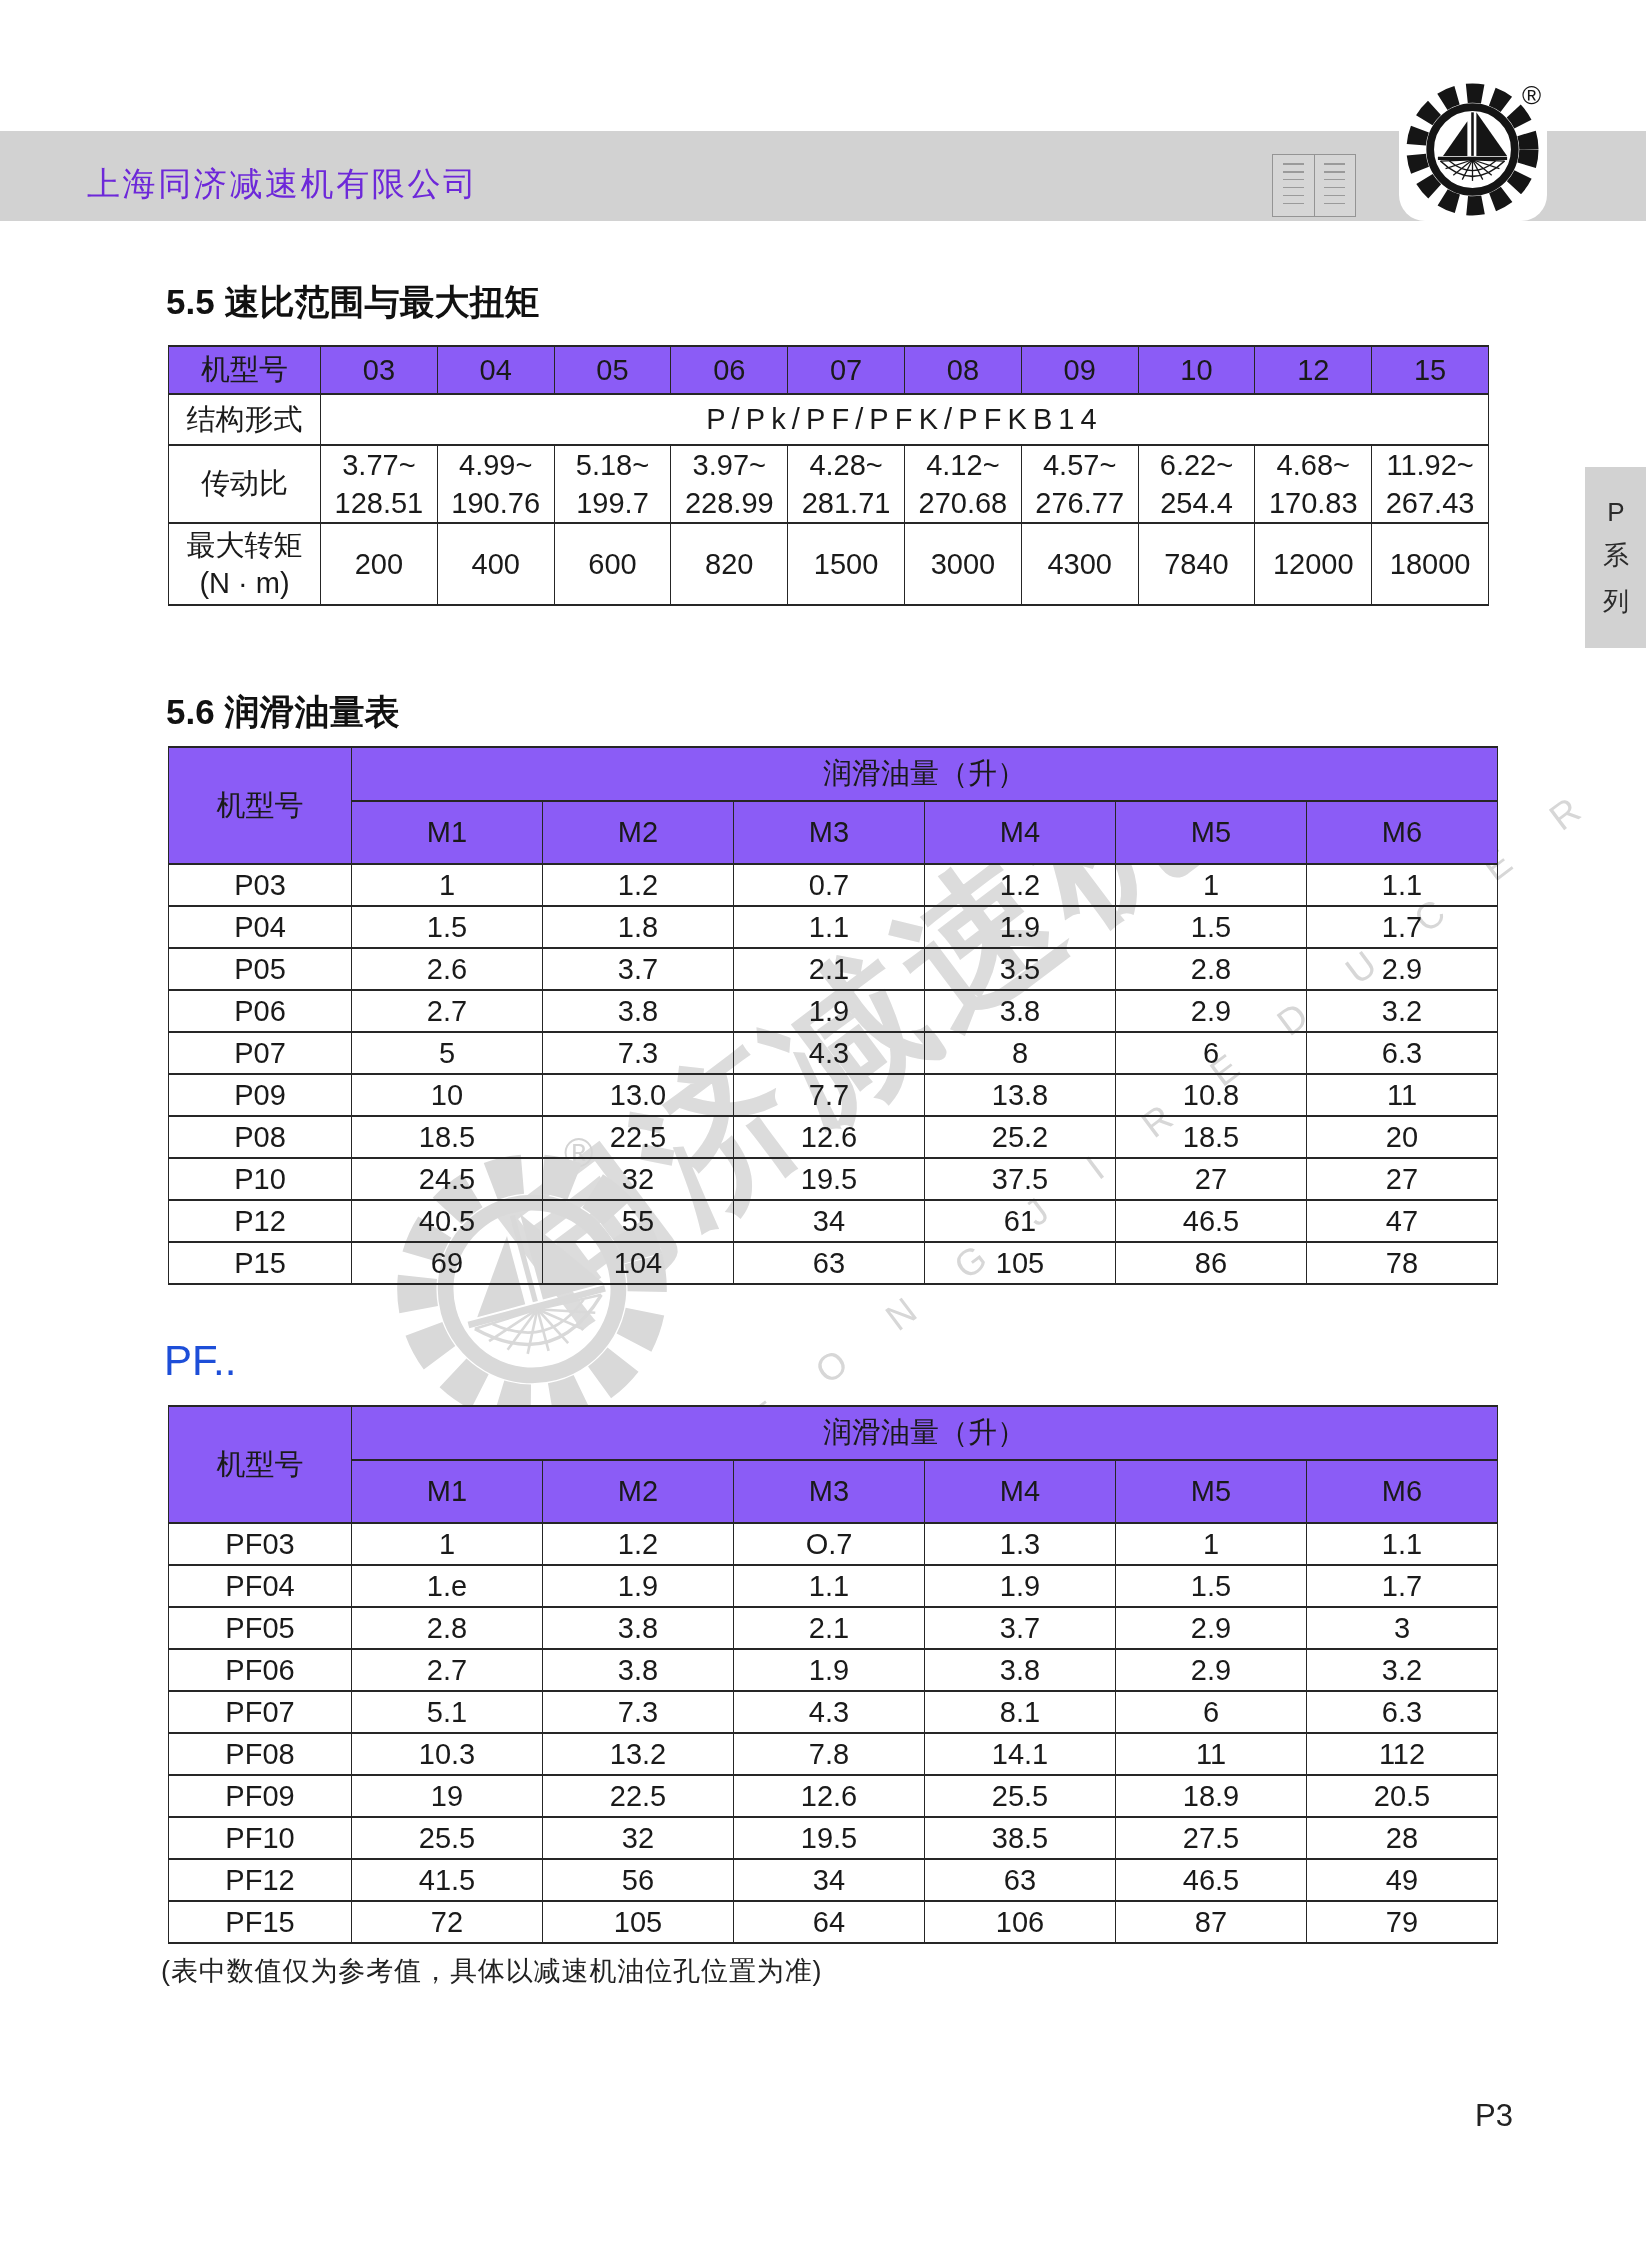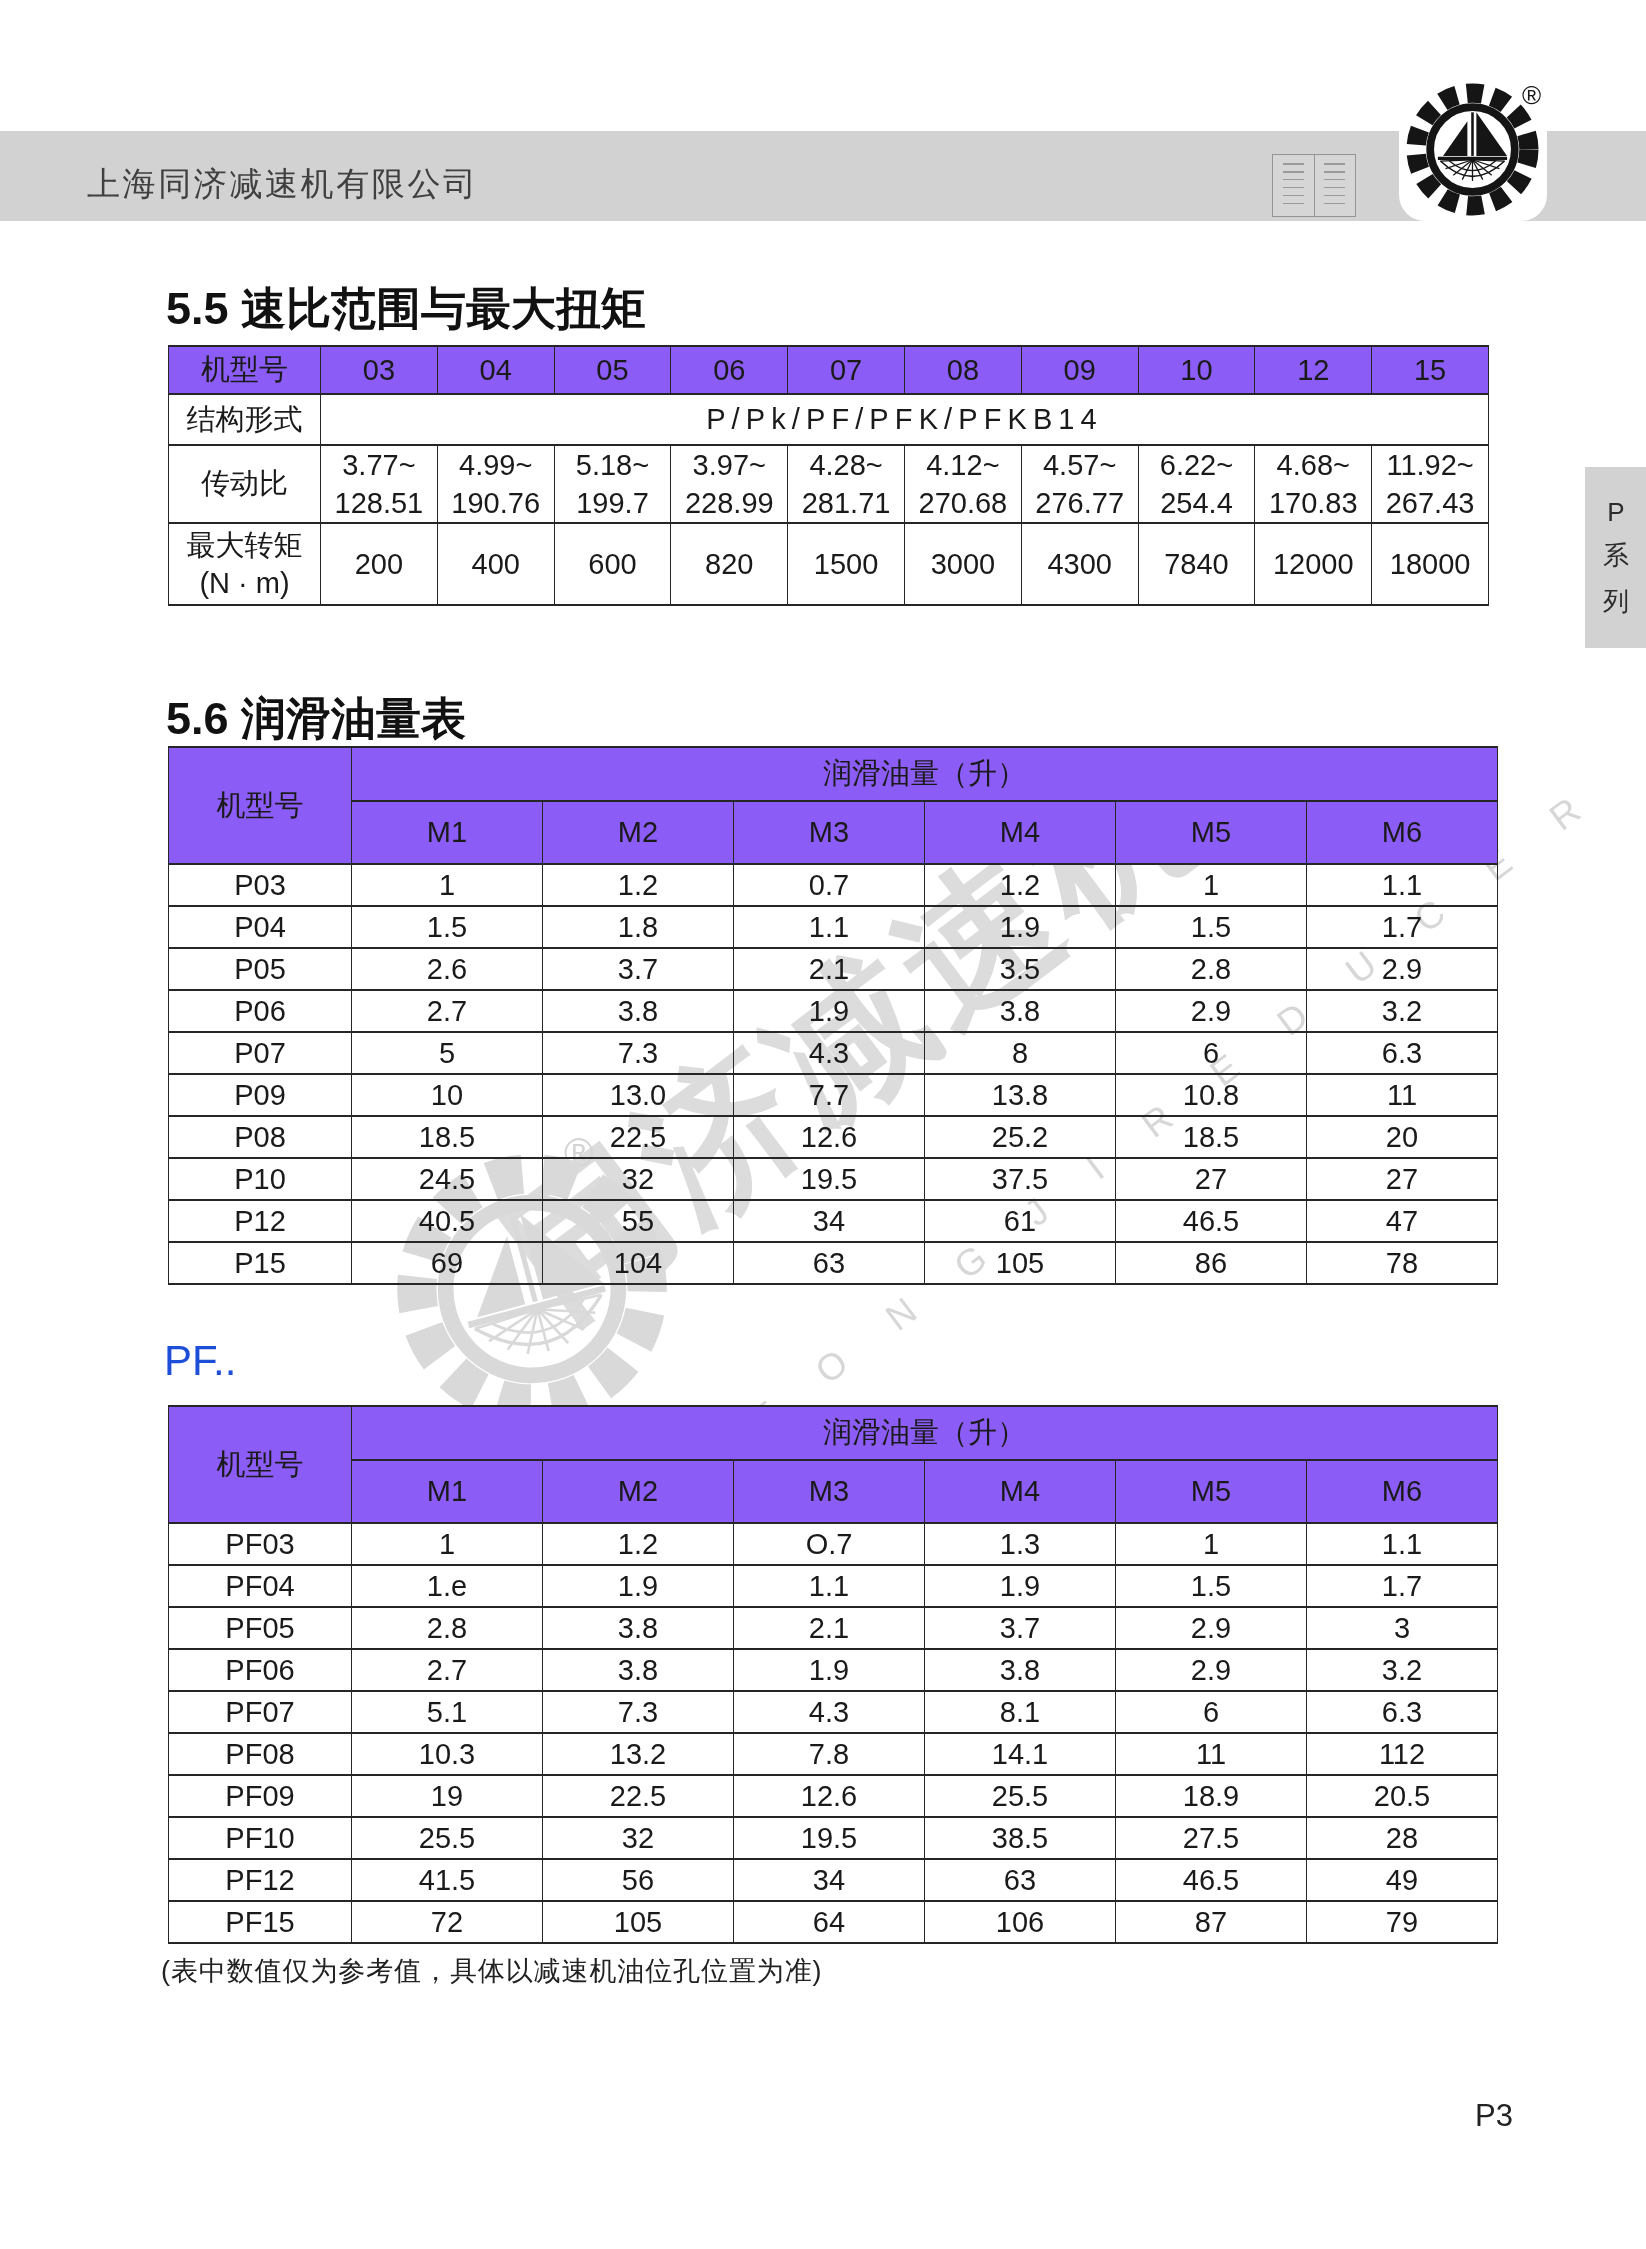--- a/index.html
+++ b/index.html
@@ -3,30 +3,30 @@
 <meta charset="utf-8">
 <style>
   html,body{margin:0;padding:0}
   body{
     width:1647px;height:2250px;position:relative;overflow:hidden;
     background:#ffffff;color:#1a1a1a;
     font-family:"Liberation Sans","DejaVu Sans",sans-serif;
   }
   
   .band{position:absolute;left:0;top:131px;width:1647px;height:90px;background:#d2d2d2;z-index:1}
-  .company{position:absolute;left:87px;top:162px;font-size:33px;letter-spacing:2.6px;color:#404040;z-index:2;white-space:nowrap}
+  .company{position:absolute;left:87px;top:162px;font-size:33px;letter-spacing:2.6px;color:#6d28d9;z-index:2;white-space:nowrap}
   .book-icon{position:absolute;left:1272px;top:154px;width:82px;height:61px;border:1.7px solid #949494;display:flex;z-index:2;background:#d6d6d6}
   .book-page{flex:1}
   .book-page + .book-page{border-left:1.7px solid #949494}
   .book-lines{margin:7.9px 9.6px;height:44px;background:repeating-linear-gradient(to bottom,#9a9a9a 0 1.7px,transparent 1.7px 7.9px)}
   .logo-panel{position:absolute;left:1399px;top:131px;width:148px;height:90px;background:#ffffff;border-radius:0 0 26px 26px;z-index:2}
   .logo-svg{position:absolute;left:1402px;top:79px;width:141px;height:141px;color:#151515;z-index:3}
   .logo-reg{position:absolute;left:1522px;top:80px;font-size:26px;color:#151515;z-index:3}
   
-  .sec-title{position:absolute;font-weight:bold;font-size:45px;color:#111;z-index:2;white-space:nowrap}
+  .sec-title{position:absolute;font-weight:bold;font-size:35px;color:#111;z-index:2;white-space:nowrap}
   .t55{left:166px;top:279px}
   .t56{left:166px;top:689px}
   .pf-title{position:absolute;left:164px;top:1337px;font-size:42px;color:#1d4ed8;z-index:2}
   
   table.tbl{position:absolute;border-collapse:collapse;table-layout:fixed;z-index:2;background:transparent}
   table.tbl th,table.tbl td{
     border-style:solid;border-color:#262626;border-width:2.6px 1.7px;
     text-align:center;vertical-align:middle;font-weight:normal;
     font-size:29px;color:#1a1a1a;padding:0;overflow:hidden;
   }

